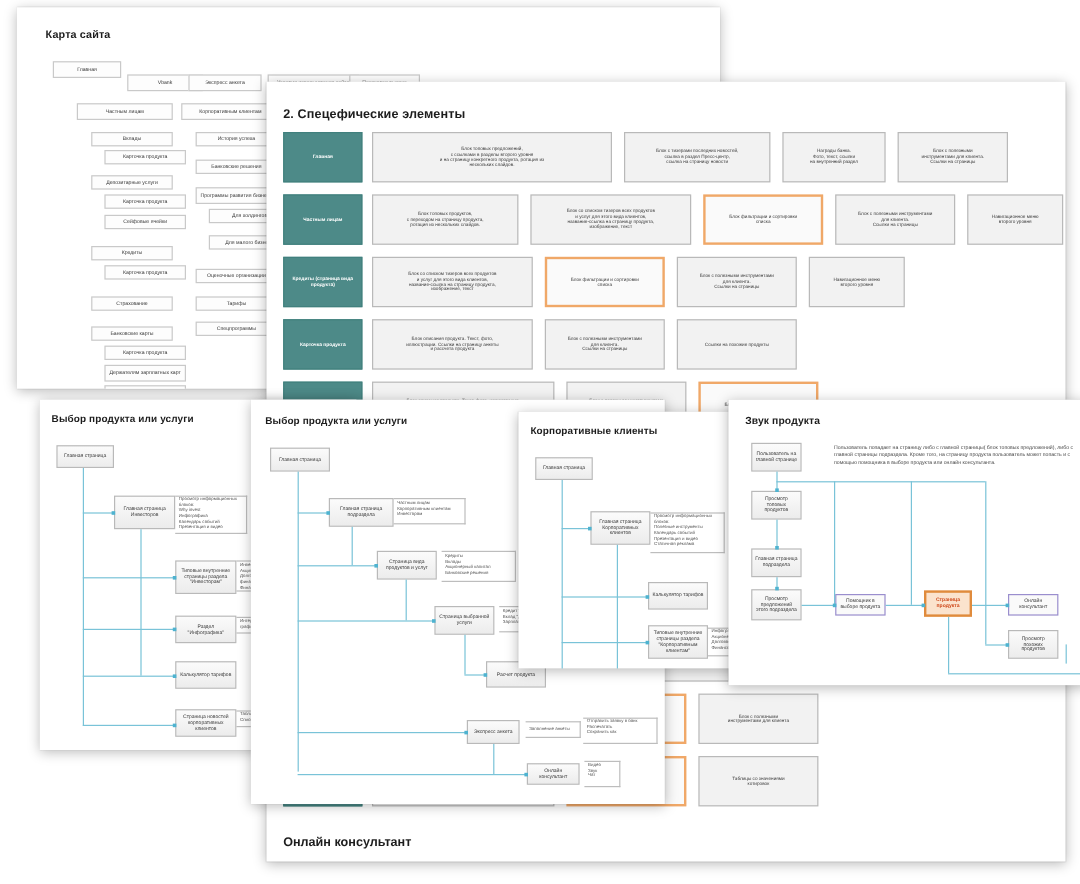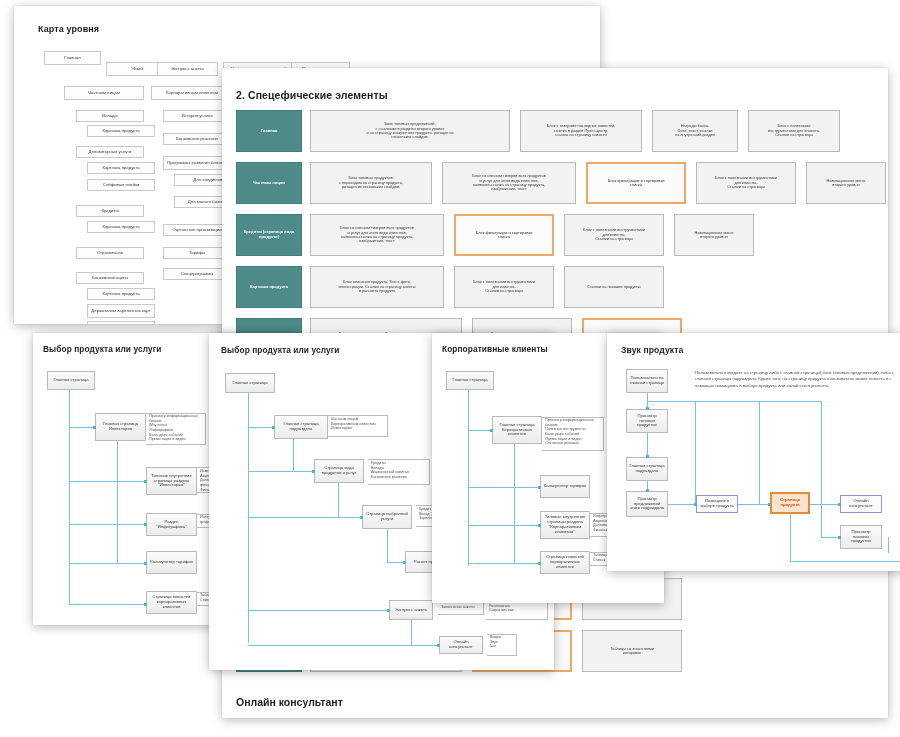--- a/index.html
+++ b/index.html
@@ -82,38 +82,38 @@
   #sheet3 .node{font-size:4.2px;}
   #sheet3 .listtxt{font-size:3.7px;}
 
   
   #sheet4{left:209px;top:333px;width:345px;height:337px;}
   #sheet4 .sheet-title{position:absolute;left:12px;top:12px;font-size:8.3px;}
   #sheet4 .node{font-size:4.2px;}
   #sheet4 .listtxt{font-size:3.7px;}
 
   
-  #sheet5{left:432px;top:333px;width:232px;height:270px;}
+  #sheet5{left:432px;top:343px;width:232px;height:214px;}
   #sheet5 .sheet-title{position:absolute;left:10px;top:11px;font-size:8.3px;}
   #sheet5 .node{font-size:4.2px;}
   #sheet5 .listtxt{font-size:3.7px;}
 
   
   #sheet6{left:607px;top:333px;width:300px;height:238px;}
   #sheet6 .sheet-title{position:absolute;left:14px;top:12px;font-size:8.6px;}
   #sheet6 .node{font-size:4.2px;}
   #sheet6 .para{position:absolute;font-size:4.3px;color:#4a4a4a;line-height:1.5;}
 </style>
 </head>
 <body>
 
 <div id="stage">
 
   <div class="sheet" id="sheet1">
-    <div class="sheet-title">Карта уровня</div>
+    <div class="sheet-title">Карта сайта</div>
 
     <div class="node plain" style="left:30px;top:45px;width:57px;height:14px;">Главная</div>
     <div class="node plain" style="left:92px;top:56px;width:63px;height:14px;">Vbank</div>
     <div class="node plain" style="left:143px;top:56px;width:61px;height:14px;">Экспресс анкета</div>
     <div class="node plain" style="left:209px;top:56px;width:76px;height:14px;">Условия использования сайта</div>
     <div class="node plain" style="left:277px;top:56px;width:59px;height:14px;">Поисковая выдача</div>
 
     <div class="node plain" style="left:50px;top:80px;width:80px;height:14px;">Частным лицам</div>
     <div class="node plain" style="left:137px;top:80px;width:82px;height:14px;">Корпоративным клиентам</div>
 

